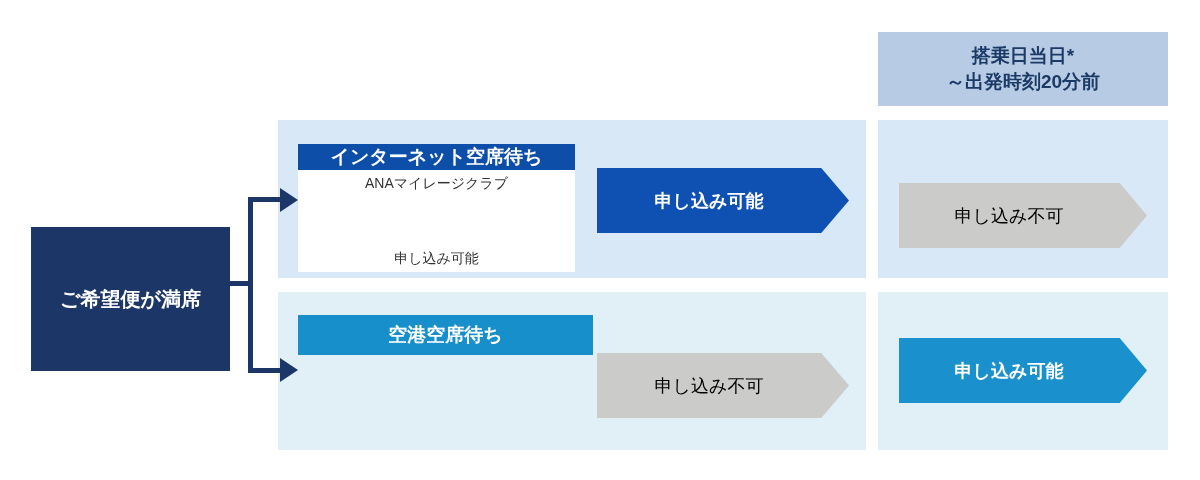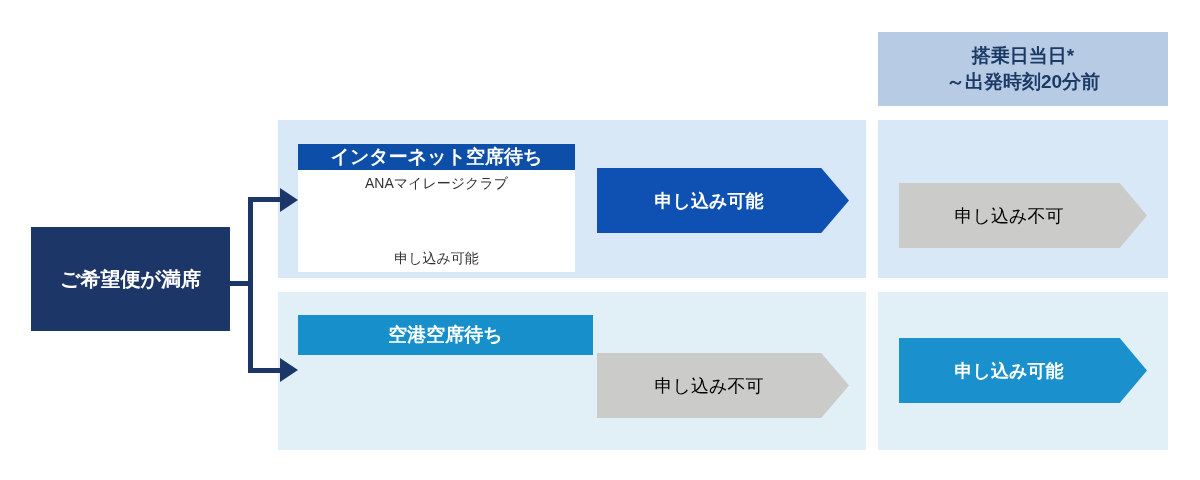--- a/index.html
+++ b/index.html
@@ -105,21 +105,21 @@
   <div class="abs band-row1" style="left:278px; top:120px; width:588px; height:158px;"></div>
   <div class="abs band-row1" style="left:878px; top:120px; width:290px; height:158px;"></div>
   <div class="abs band-row2" style="left:278px; top:292px; width:588px; height:158px;"></div>
   <div class="abs band-row2" style="left:878px; top:292px; width:290px; height:158px;"></div>
 
   <div class="abs col-header" style="left:878px; top:32px; width:290px; height:74px;">
     <span>搭乗日当日*</span>
     <span>～出発時刻20分前</span>
   </div>
 
-  <div class="abs root-box" style="left:31px; top:227px; width:199px; height:104px;">
+  <div class="abs root-box" style="left:31px; top:227px; width:199px; height:144px;">
     <span>ご希望便が満席</span>
   </div>
 
   <div class="abs line" style="left:230px; top:281px; width:20px; height:5px;"></div>
   <div class="abs line" style="left:248px; top:197px; width:5px; height:176px;"></div>
   <div class="abs line" style="left:248px; top:197px; width:34px; height:5px;"></div>
   <div class="abs line" style="left:248px; top:368px; width:34px; height:5px;"></div>
   <div class="abs tri-right" style="left:280px; top:188px;"></div>
   <div class="abs tri-right" style="left:280px; top:358px;"></div>
 

